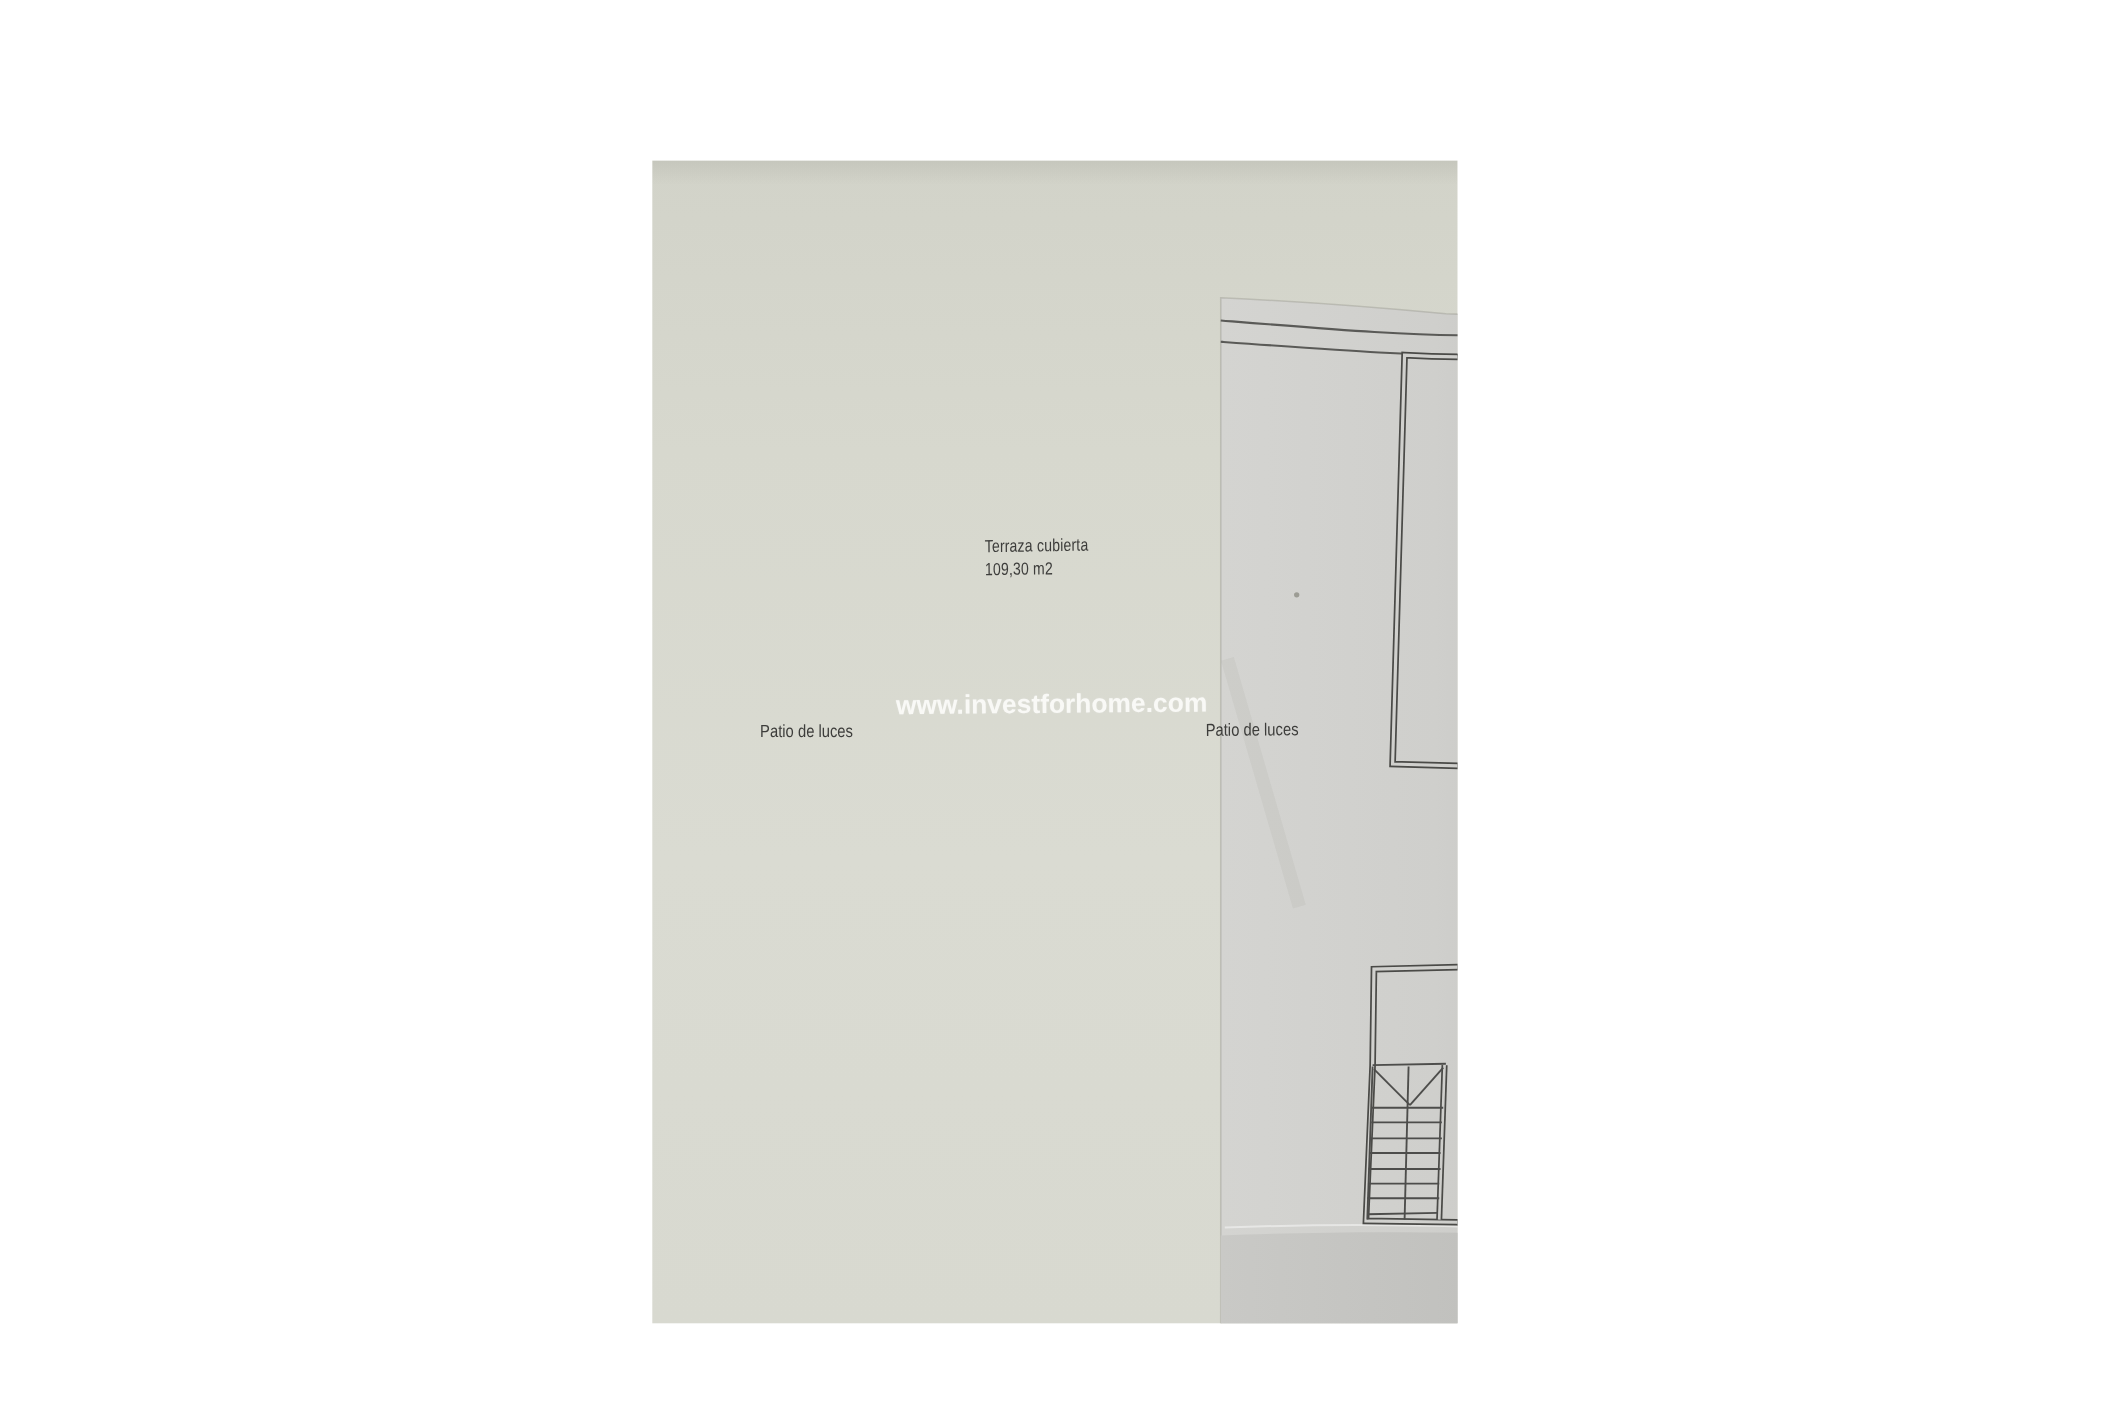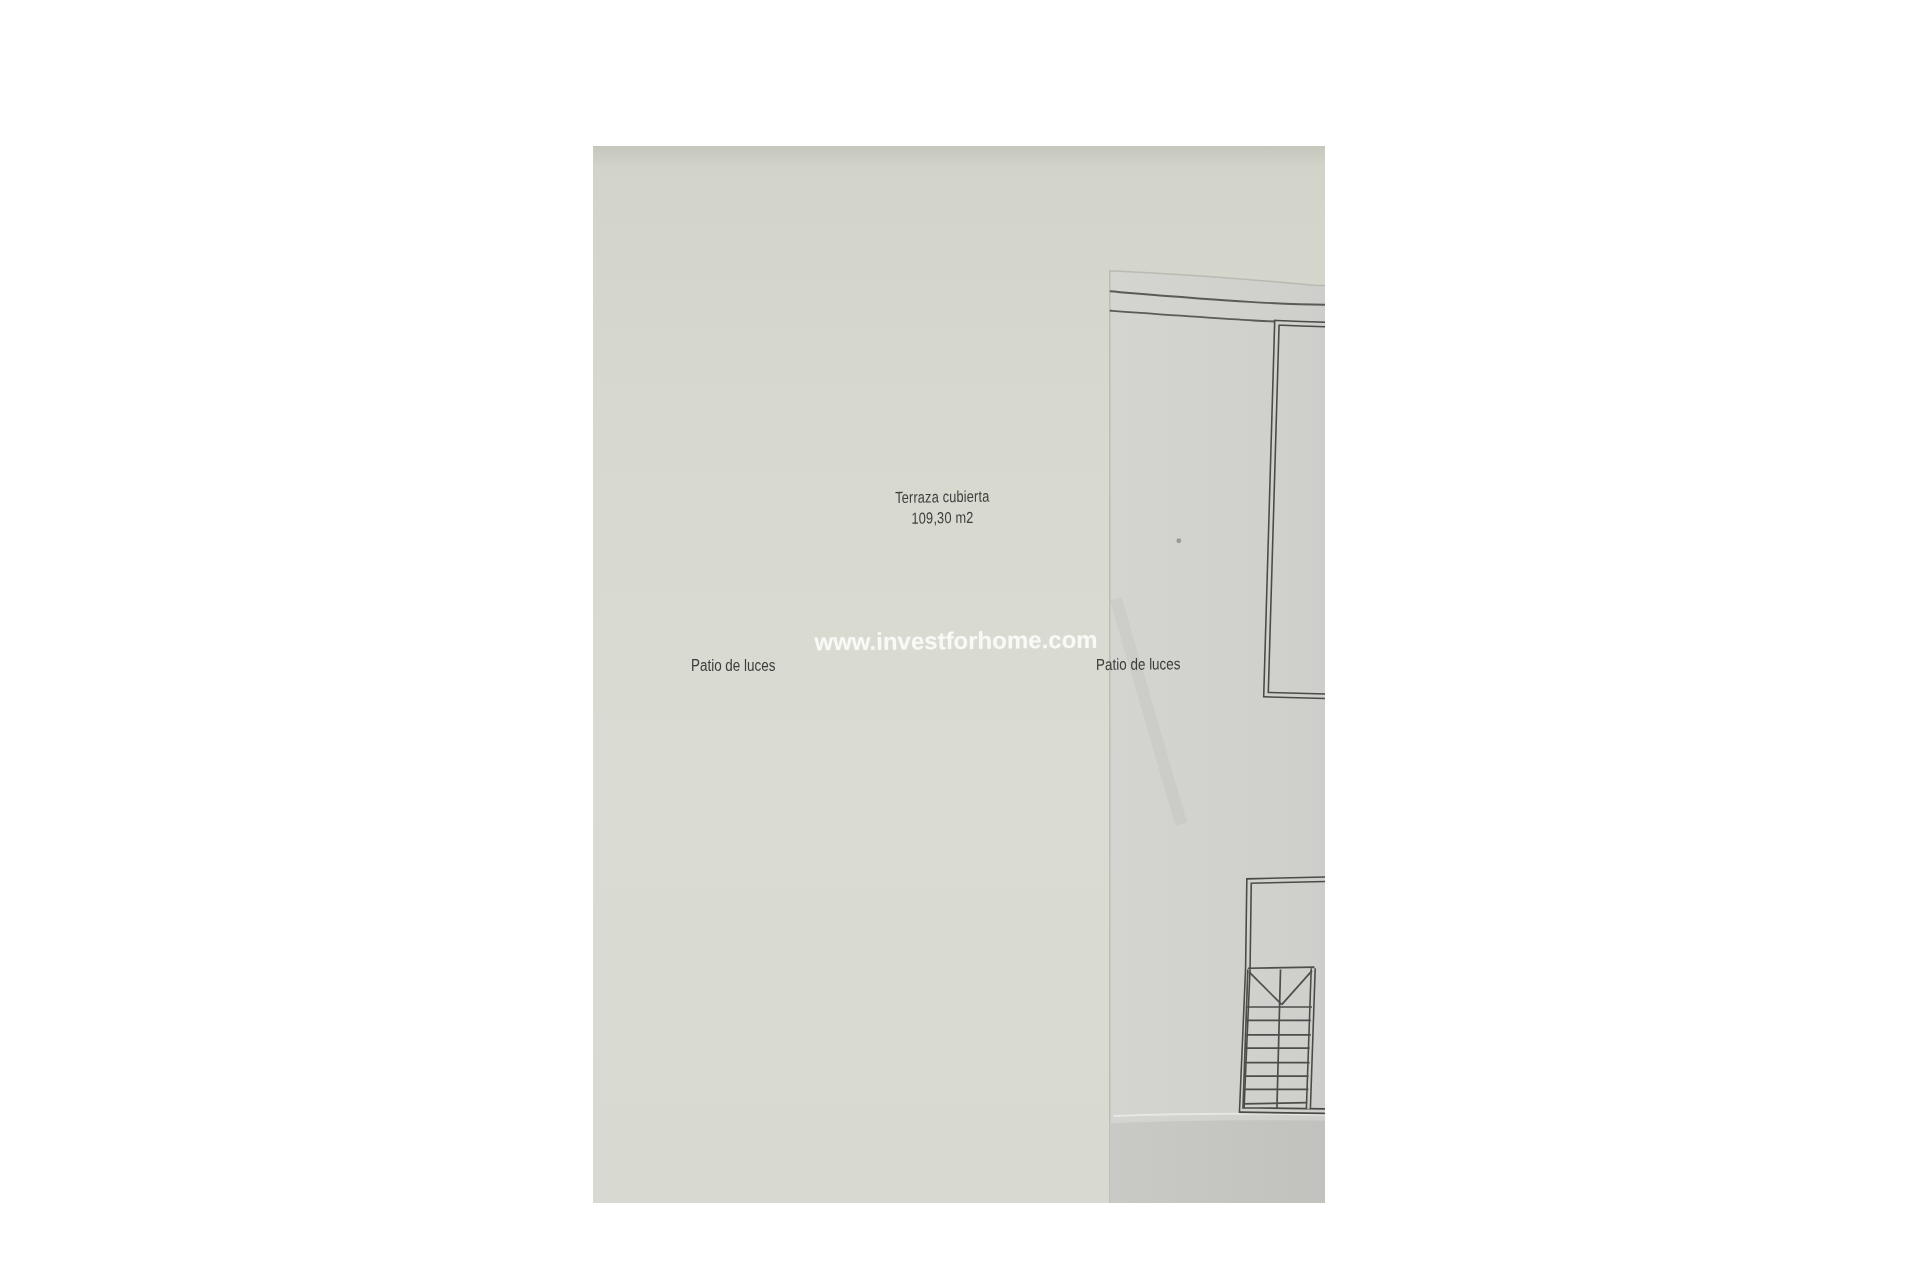--- a/index.html
+++ b/index.html
@@ -1,17 +1,17 @@
 <!DOCTYPE html>
 <html><head>
 <meta charset="utf-8">
 <style>
   html,body{margin:0;padding:0;background:#ffffff;}
   .stage{position:relative;width:1920px;height:1280px;background:#ffffff;overflow:hidden;
-         font-family:"Liberation Sans","DejaVu Sans",sans-serif;text-align:center;}
+         font-family:"Liberation Sans","DejaVu Sans",sans-serif;}
   .photo{position:absolute;left:593px;top:146px;width:732px;height:1057px;
          background:linear-gradient(180deg,#d2d3c9 0%,#d7d8ce 25%,#dadbd2 60%,#d8d9d0 100%);
          overflow:hidden;}
   .photo-vignette{position:absolute;left:0;top:0;right:0;height:22px;
          background:linear-gradient(180deg,rgba(90,90,78,0.10),rgba(90,90,78,0));}
   .plan-svg{position:absolute;left:0;top:0;width:1920px;height:1280px;pointer-events:none;}
   .label{position:absolute;color:#3d3d3b;transform-origin:left top;white-space:nowrap;}
   .terraza{left:895px;top:487px;font-size:16px;line-height:21px;letter-spacing:.2px;
            transform:scaleX(0.80) rotate(-0.7deg);}
   .patio-l{left:691px;top:657px;font-size:16px;transform:scaleX(0.84);}

